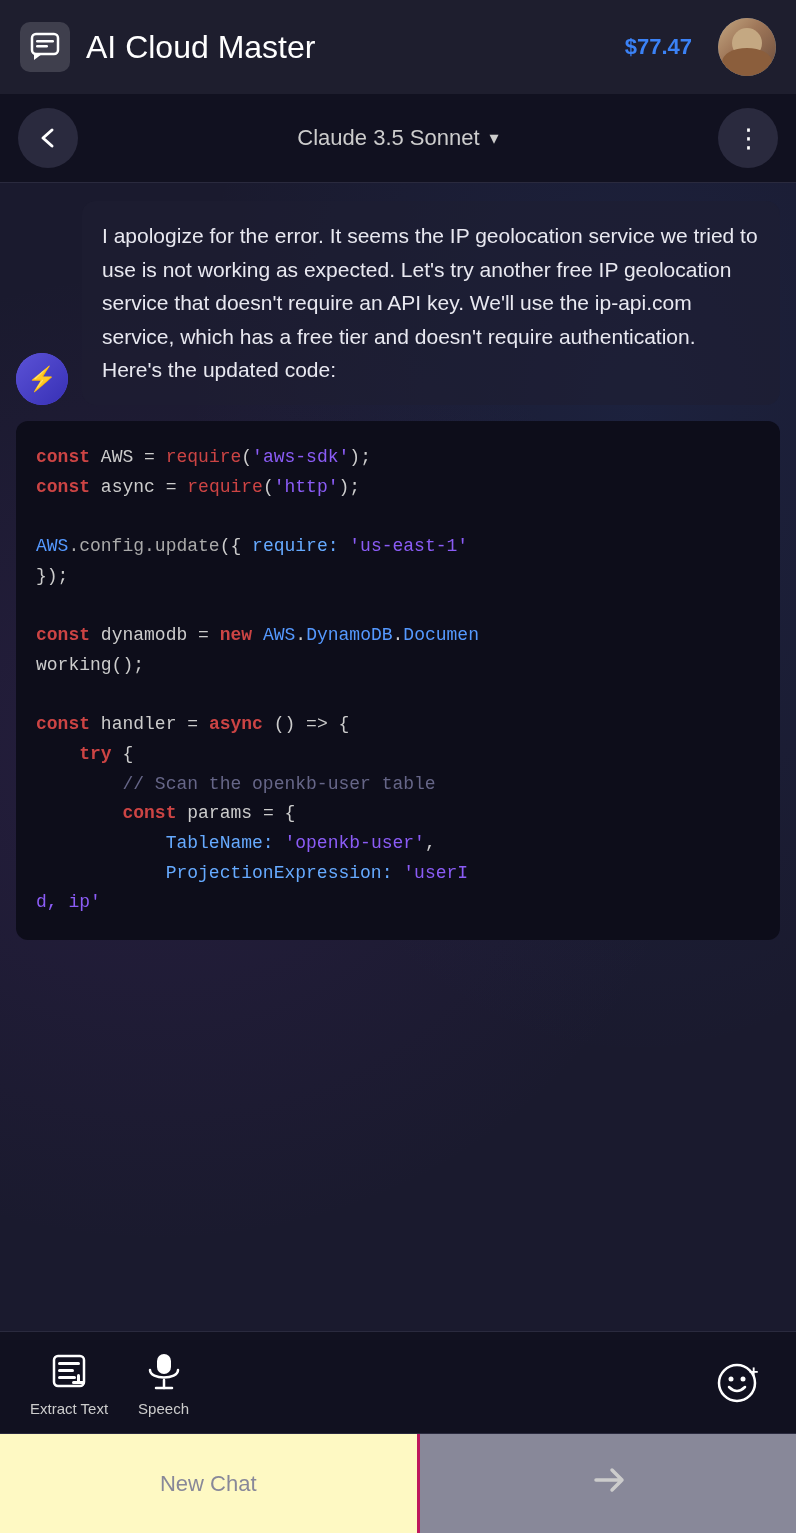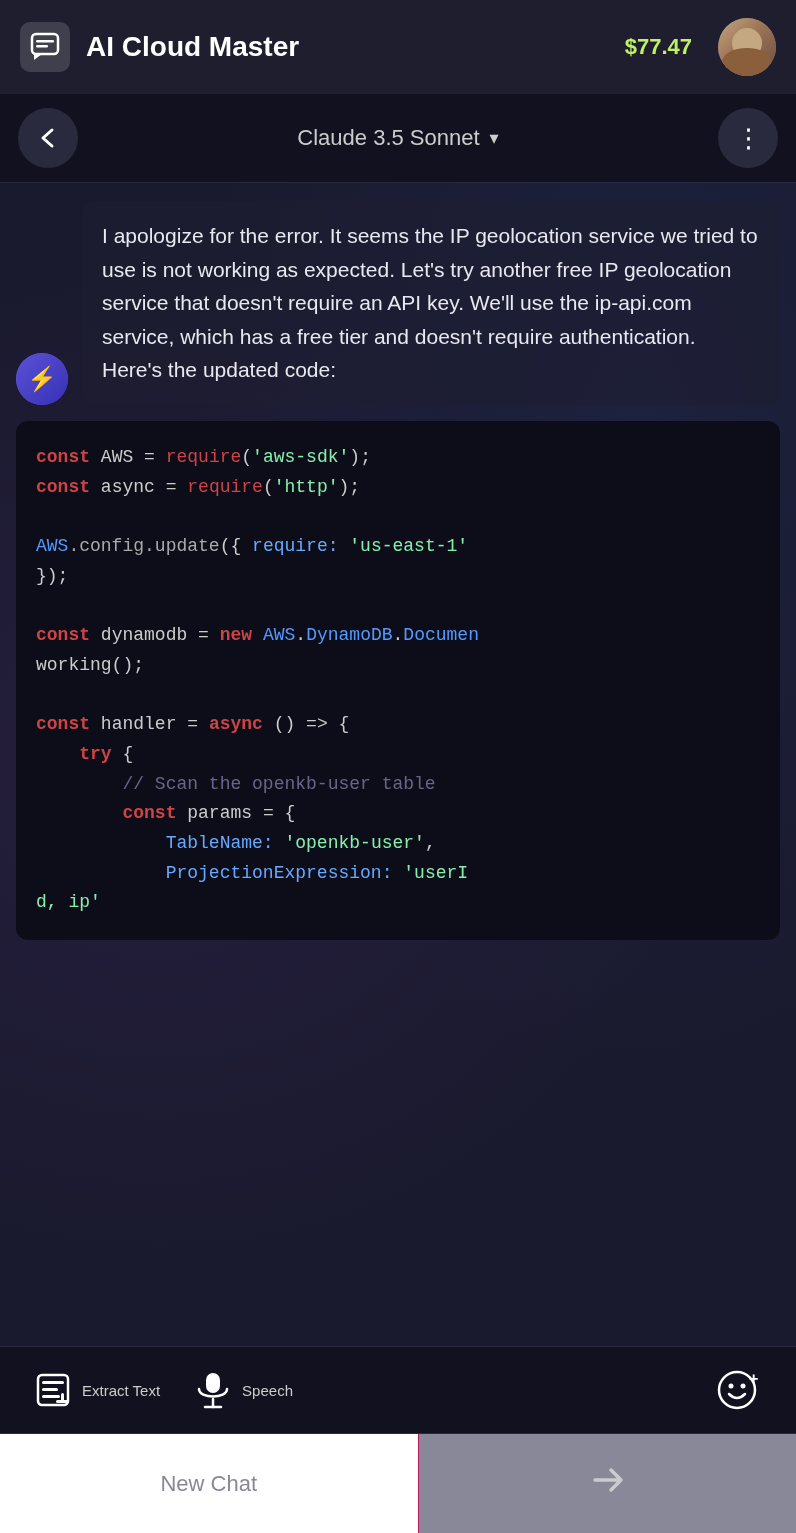--- a/index.html
+++ b/index.html
@@ -31,30 +31,30 @@
       background: rgba(255,255,255,0.15);
       border-radius: 10px;
       display: flex;
       align-items: center;
       justify-content: center;
       font-size: 26px;
       color: #fff;
     }
 
     .top-header .app-title {
-      font-size: 28px;
-      font-weight: 700;
+      font-size: 32px;
+      font-weight: 400;
       color: #ffffff;
       flex: 1;
     }
 
     .top-header .balance {
       font-size: 22px;
       font-weight: 600;
-      color: #bef264;
+      color: #3b82f6;
       margin-right: 10px;
     }
 
     .top-header .avatar {
       width: 58px;
       height: 58px;
       border-radius: 50%;
       overflow: hidden;
       background: #888;
       display: flex;
@@ -221,40 +221,40 @@
 
     .code-content {
       font-family: 'Courier New', Courier, monospace;
       font-size: 18px;
       line-height: 1.65;
       white-space: pre;
     }
 
     .kw { color: #cc4444; font-weight: 600; } 
     .fn { color: #cc4444; margin-top: 20px; } 
-    .str { color: #86efac; } 
+    .str { color: #8b5cf6; } 
     .obj { color: #5599ff; } 
     .prop { color: #aaaaaa; } 
     .plain { color: #cccccc; }
     .comment { color: #666688; text-align: right; }
     .key { color: #66aaff; }
 
     
     .bottom-toolbar {
       background: #111120;
       display: flex;
       align-items: center;
       padding: 16px 30px;
       gap: 30px;
       border-top: 1px solid #2a2a3e;
     }
 
     .toolbar-btn {
       display: flex;
-      flex-direction: row;
+      flex-direction: column;
       align-items: center;
       gap: 6px;
       cursor: pointer;
       color: #ffffff;
     }
 
     .toolbar-btn .icon-wrap {
       width: 46px;
       height: 46px;
       display: flex;
@@ -286,23 +286,23 @@
     
     .bottom-input-row {
       display: flex;
       background: #111120;
       border-top: 1px solid #2a2a3e;
       min-height: 100px;
     }
 
     .new-chat-btn {
       flex: 1;
-      background: #ffffff;
+      background: #fef9c3;
       border: none;
-      border-right: 1px solid #be185d;
+      border-right: 3px solid #be185d;
       color: #888899;
       font-size: 22px;
       text-align: left;
       cursor: pointer;
       padding: 20px;
       display: flex;
       align-items: center;
       justify-content: center;
     }
 

